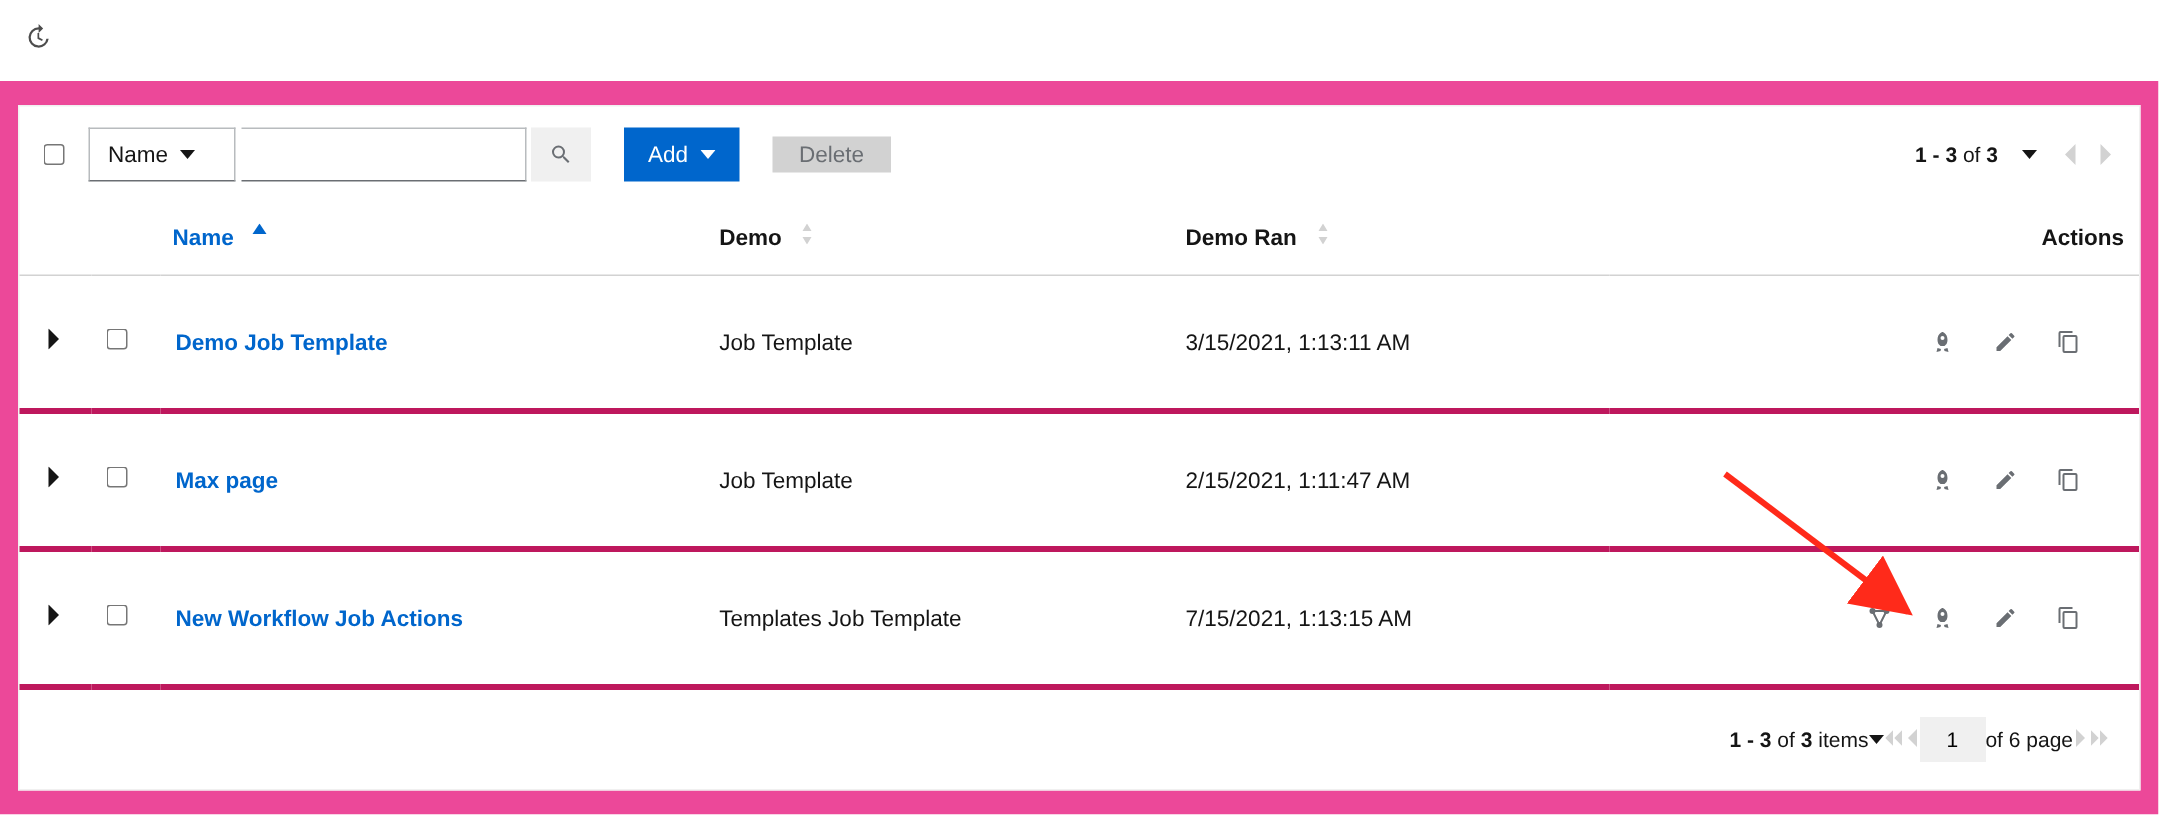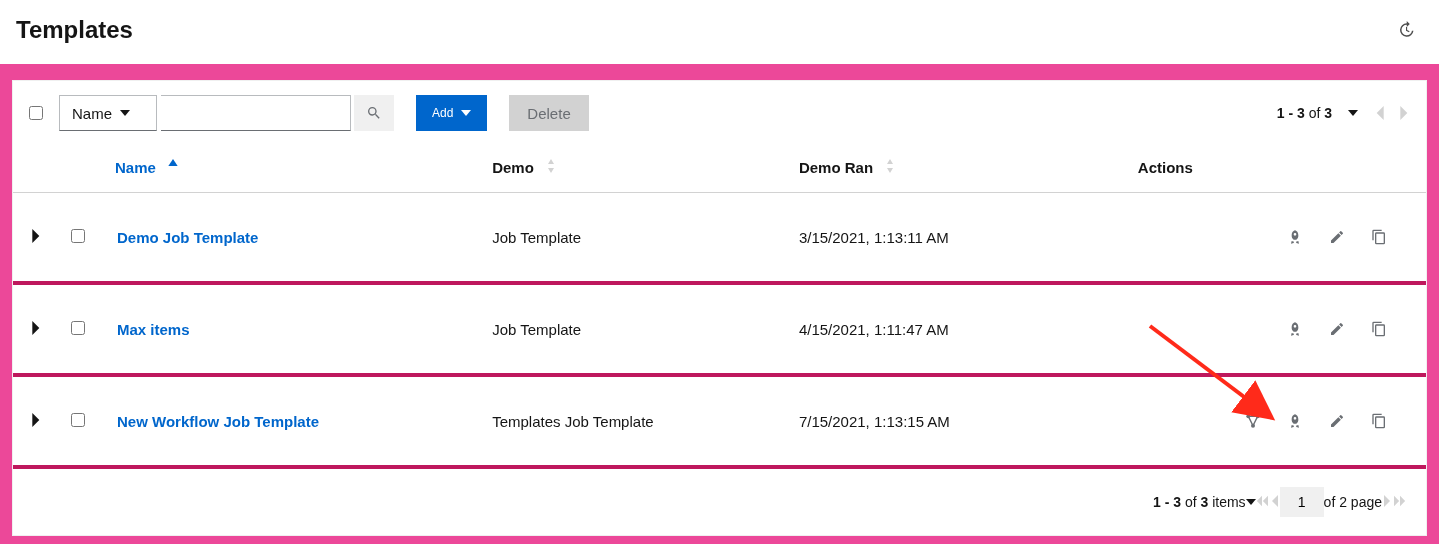--- a/index.html
+++ b/index.html
@@ -76,27 +76,27 @@
     margin-left: -1px;
     margin-right: 18px;
   }
   .search-btn svg { width: 16px; height: 16px; }
   .add-btn {
     height: 36px;
     background: #0066cc;
     color: #fff;
     border: none;
     padding: 0 16px;
-    font-size: 12px;
+    font-size: 15px;
     display: flex; align-items: center; gap: 8px;
     cursor: pointer;
   }
   .add-btn svg { width: 10px; height: 10px; }
   .delete-btn {
-    height: 36px;
+    height: 24px;
     background: #d2d2d2;
     color: #6a6e73;
     border: none;
     padding: 0 18px;
     font-size: 15px;
     margin-left: 18px;
   }
   .toolbar-spacer { flex: 1; }
   .pager-top {
     display: flex; align-items: center; gap: 16px;
@@ -173,21 +173,20 @@
   .annotation-arrow {
     position: absolute;
     pointer-events: none;
   }
   .panel-wrap { position: relative; }
 </style>
 </head>
 <body>
 
 <div class="page-header">
-  <h1 class="page-title">Templates</h1>
   <span class="history-icon">
     <svg viewBox="0 0 24 24" fill="currentColor">
         <path d="M13 3a9 9 0 1 0 8.94 10h-2.02A7 7 0 1 1 13 5v3l4-4-4-4v3zM12 8v5l4 2 .75-1.23L13.5 12V8H12z"></path>
       </svg>
   </span>
 </div>
 
 <div class="content-wrap">
   <div class="panel-wrap">
   <div class="panel">
@@ -248,21 +247,21 @@
             <svg class="sort-icon" viewBox="0 0 8 14" fill="currentColor">
                   <path d="M4 0l3 5H1zM4 14l3-5H1z"></path>
                 </svg>
           </th>
           <th class="sortable th-inactive">
             <span>Demo Ran</span>
             <svg class="sort-icon" viewBox="0 0 8 14" fill="currentColor">
                   <path d="M4 0l3 5H1zM4 14l3-5H1z"></path>
                 </svg>
           </th>
-          <th style="text-align:left; padding-left: 60px;">Actions</th>
+          <th style="text-align:right; padding-left: 60px;">Actions</th>
         </tr>
       </thead>
       <tbody id="tbody">
             <tr>
               <td class="expand-cell"><button class="expand-btn"><svg viewBox="0 0 8 12" fill="currentColor">
                     <path d="M0 0l6 6-6 6V0z"></path>
                   </svg></button></td>
               <td class="chk-cell"><input type="checkbox" class="chk" style=""></td>
               <td><a class="link">Demo Job Template</a></td>
               <td>Job Template</td>
@@ -279,43 +278,43 @@
                   <svg viewBox="0 0 24 24" fill="currentColor">
                     <path d="M16 1H4a2 2 0 0 0-2 2v14h2V3h12V1zm3 4H8a2 2 0 0 0-2 2v14a2 2 0 0 0 2 2h11a2 2 0 0 0 2-2V7a2 2 0 0 0-2-2zm0 16H8V7h11v14z"></path>
                   </svg>
                 </span></td>
             </tr>
             <tr>
               <td class="expand-cell"><button class="expand-btn"><svg viewBox="0 0 8 12" fill="currentColor">
                     <path d="M0 0l6 6-6 6V0z"></path>
                   </svg></button></td>
               <td class="chk-cell"><input type="checkbox" class="chk" style=""></td>
-              <td><a class="link">Max items</a></td>
+              <td><a class="link">Max page</a></td>
               <td>Job Template</td>
-              <td>4/15/2021, 1:11:47 AM</td>
+              <td>2/15/2021, 1:11:47 AM</td>
               <td class="actions-cell"><span class="action-icon">
                   <svg viewBox="0 0 24 24" fill="currentColor">
                     <path d="M12 2s5 1 5 8c0 2-1 4-1 4l-2 2h-4l-2-2s-1-2-1-4c0-7 5-8 5-8zm0 4a2 2 0 1 0 0 4 2 2 0 0 0 0-4zM7 18l-1 4 4-1 .5-2L7 18zm10 0l-3.5 1 .5 2 4 1-1-4z"></path>
                   </svg>
                 </span><span class="action-icon">
                   <svg viewBox="0 0 24 24" fill="currentColor">
                     <path d="M3 17.25V21h3.75L17.81 9.94l-3.75-3.75L3 17.25zM20.71 7.04a1 1 0 0 0 0-1.41l-2.34-2.34a1 1 0 0 0-1.41 0L15.13 5.12l3.75 3.75 1.83-1.83z"></path>
                   </svg>
                 </span><span class="action-icon">
                   <svg viewBox="0 0 24 24" fill="currentColor">
                     <path d="M16 1H4a2 2 0 0 0-2 2v14h2V3h12V1zm3 4H8a2 2 0 0 0-2 2v14a2 2 0 0 0 2 2h11a2 2 0 0 0 2-2V7a2 2 0 0 0-2-2zm0 16H8V7h11v14z"></path>
                   </svg>
                 </span></td>
             </tr>
             <tr>
               <td class="expand-cell"><button class="expand-btn"><svg viewBox="0 0 8 12" fill="currentColor">
                     <path d="M0 0l6 6-6 6V0z"></path>
                   </svg></button></td>
               <td class="chk-cell"><input type="checkbox" class="chk" style=""></td>
-              <td><a class="link">New Workflow Job Template</a></td>
+              <td><a class="link">New Workflow Job Actions</a></td>
               <td>Templates Job Template</td>
               <td>7/15/2021, 1:13:15 AM</td>
               <td class="actions-cell"><span class="action-icon">
                   <svg viewBox="0 0 24 24" fill="currentColor">
                     <circle cx="5" cy="5" r="3"></circle>
                     <circle cx="19" cy="5" r="3"></circle>
                     <circle cx="12" cy="19" r="3"></circle>
                     <path d="M6 7l5 10M18 7l-5 10M7 5h10" stroke="currentColor" stroke-width="2" fill="none"></path>
                   </svg>
                 </span><span class="action-icon">
@@ -349,21 +348,21 @@
         <svg viewBox="0 0 14 12" fill="currentColor">
               <path d="M7 0L1 6l6 6V0zM14 0L8 6l6 6V0z"></path>
             </svg>
       </span>
       <span class="nav-arrow">
         <svg viewBox="0 0 8 12" fill="currentColor">
               <path d="M8 0L2 6l6 6V0z"></path>
             </svg>
       </span>
       <input class="page-input" value="1" style="">
-      <span>of 2 page</span>
+      <span>of 6 page</span>
       <span class="nav-arrow">
         <svg viewBox="0 0 8 12" fill="currentColor">
               <path d="M0 0l6 6-6 6V0z"></path>
             </svg>
       </span>
       <span class="dbl-arrow">
         <svg viewBox="0 0 14 12" fill="currentColor">
               <path d="M0 0l6 6-6 6V0zM7 0l6 6-6 6V0z"></path>
             </svg>
       </span>

